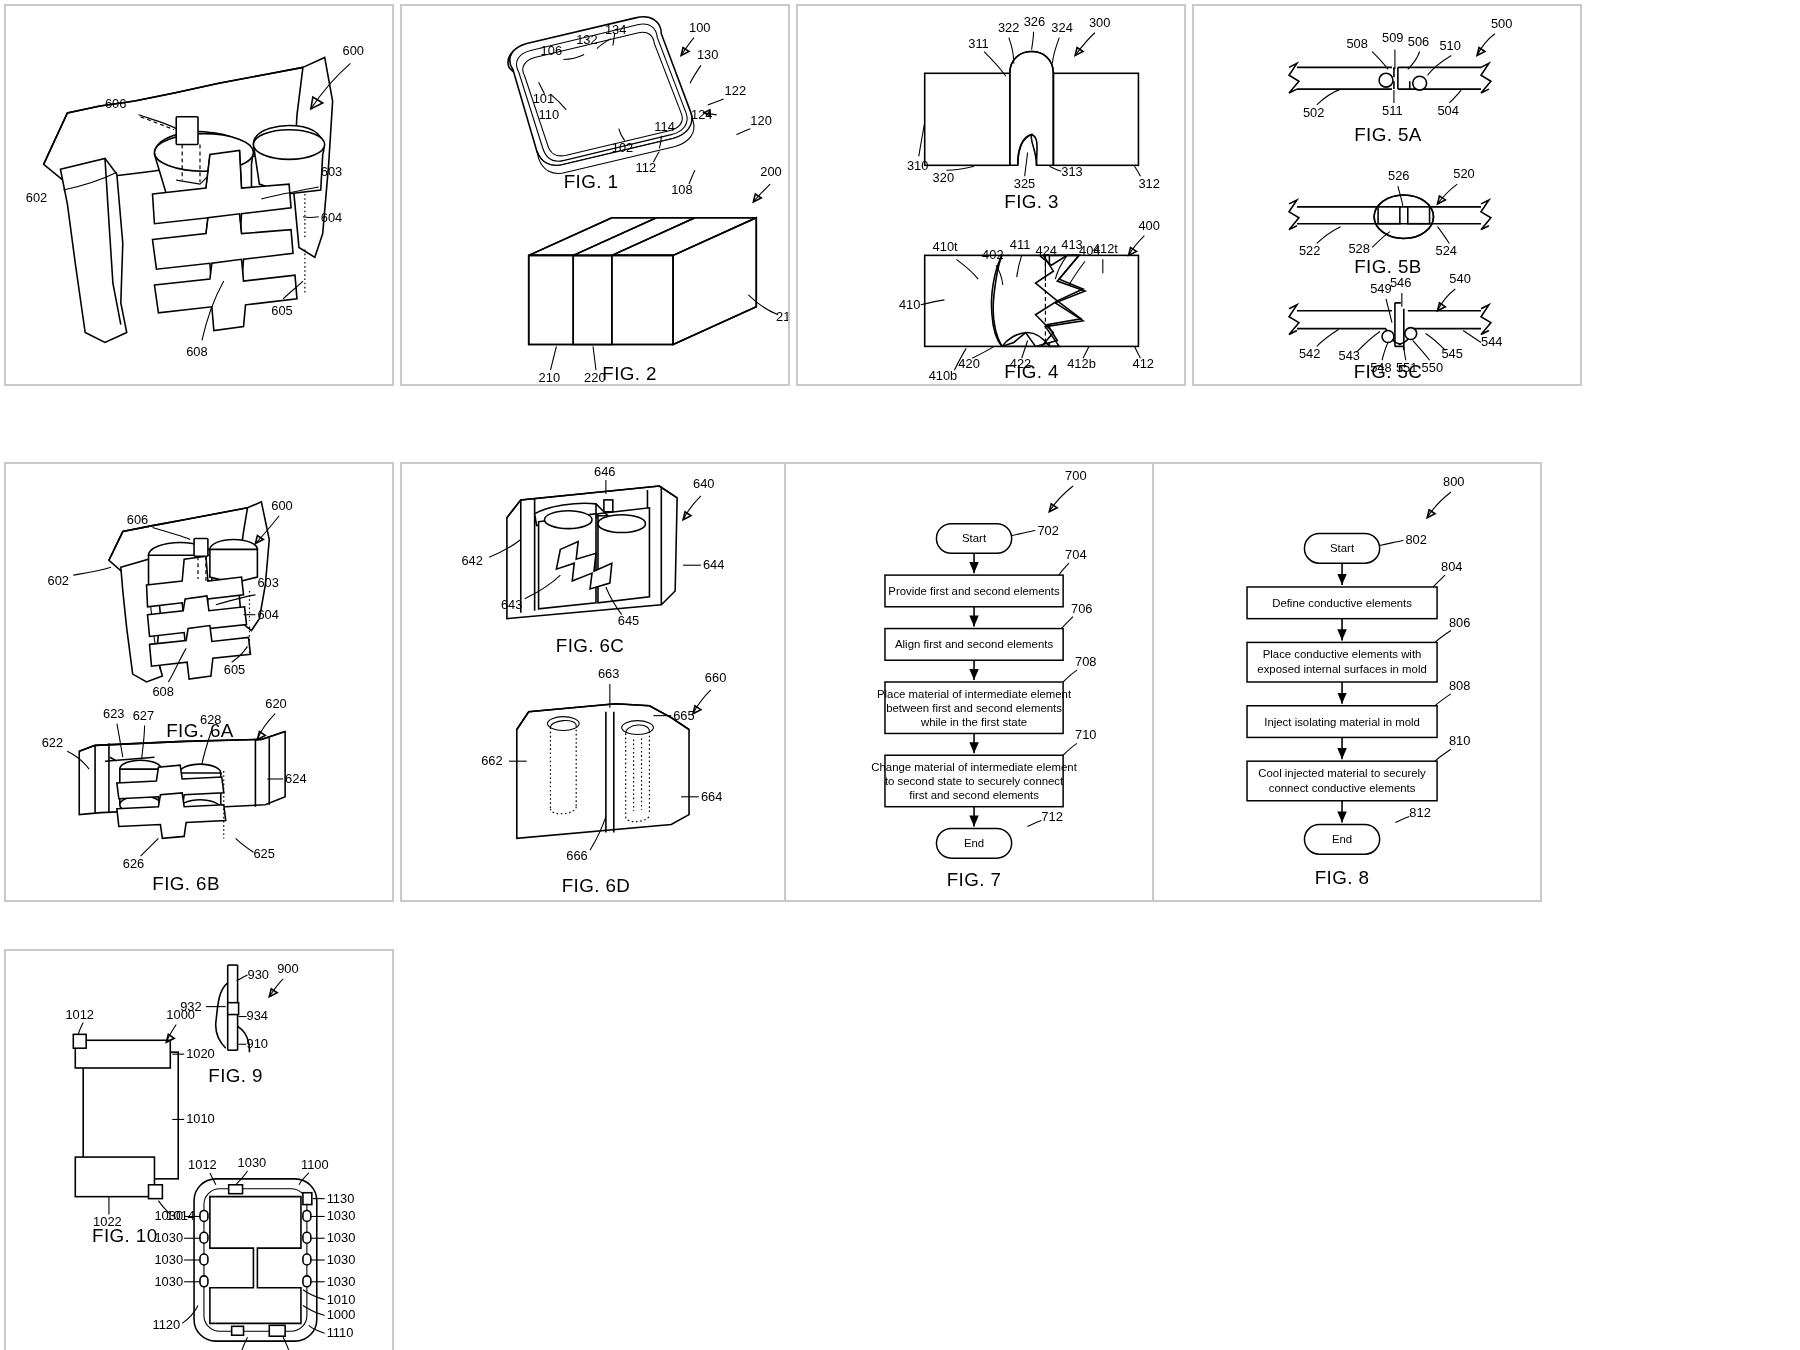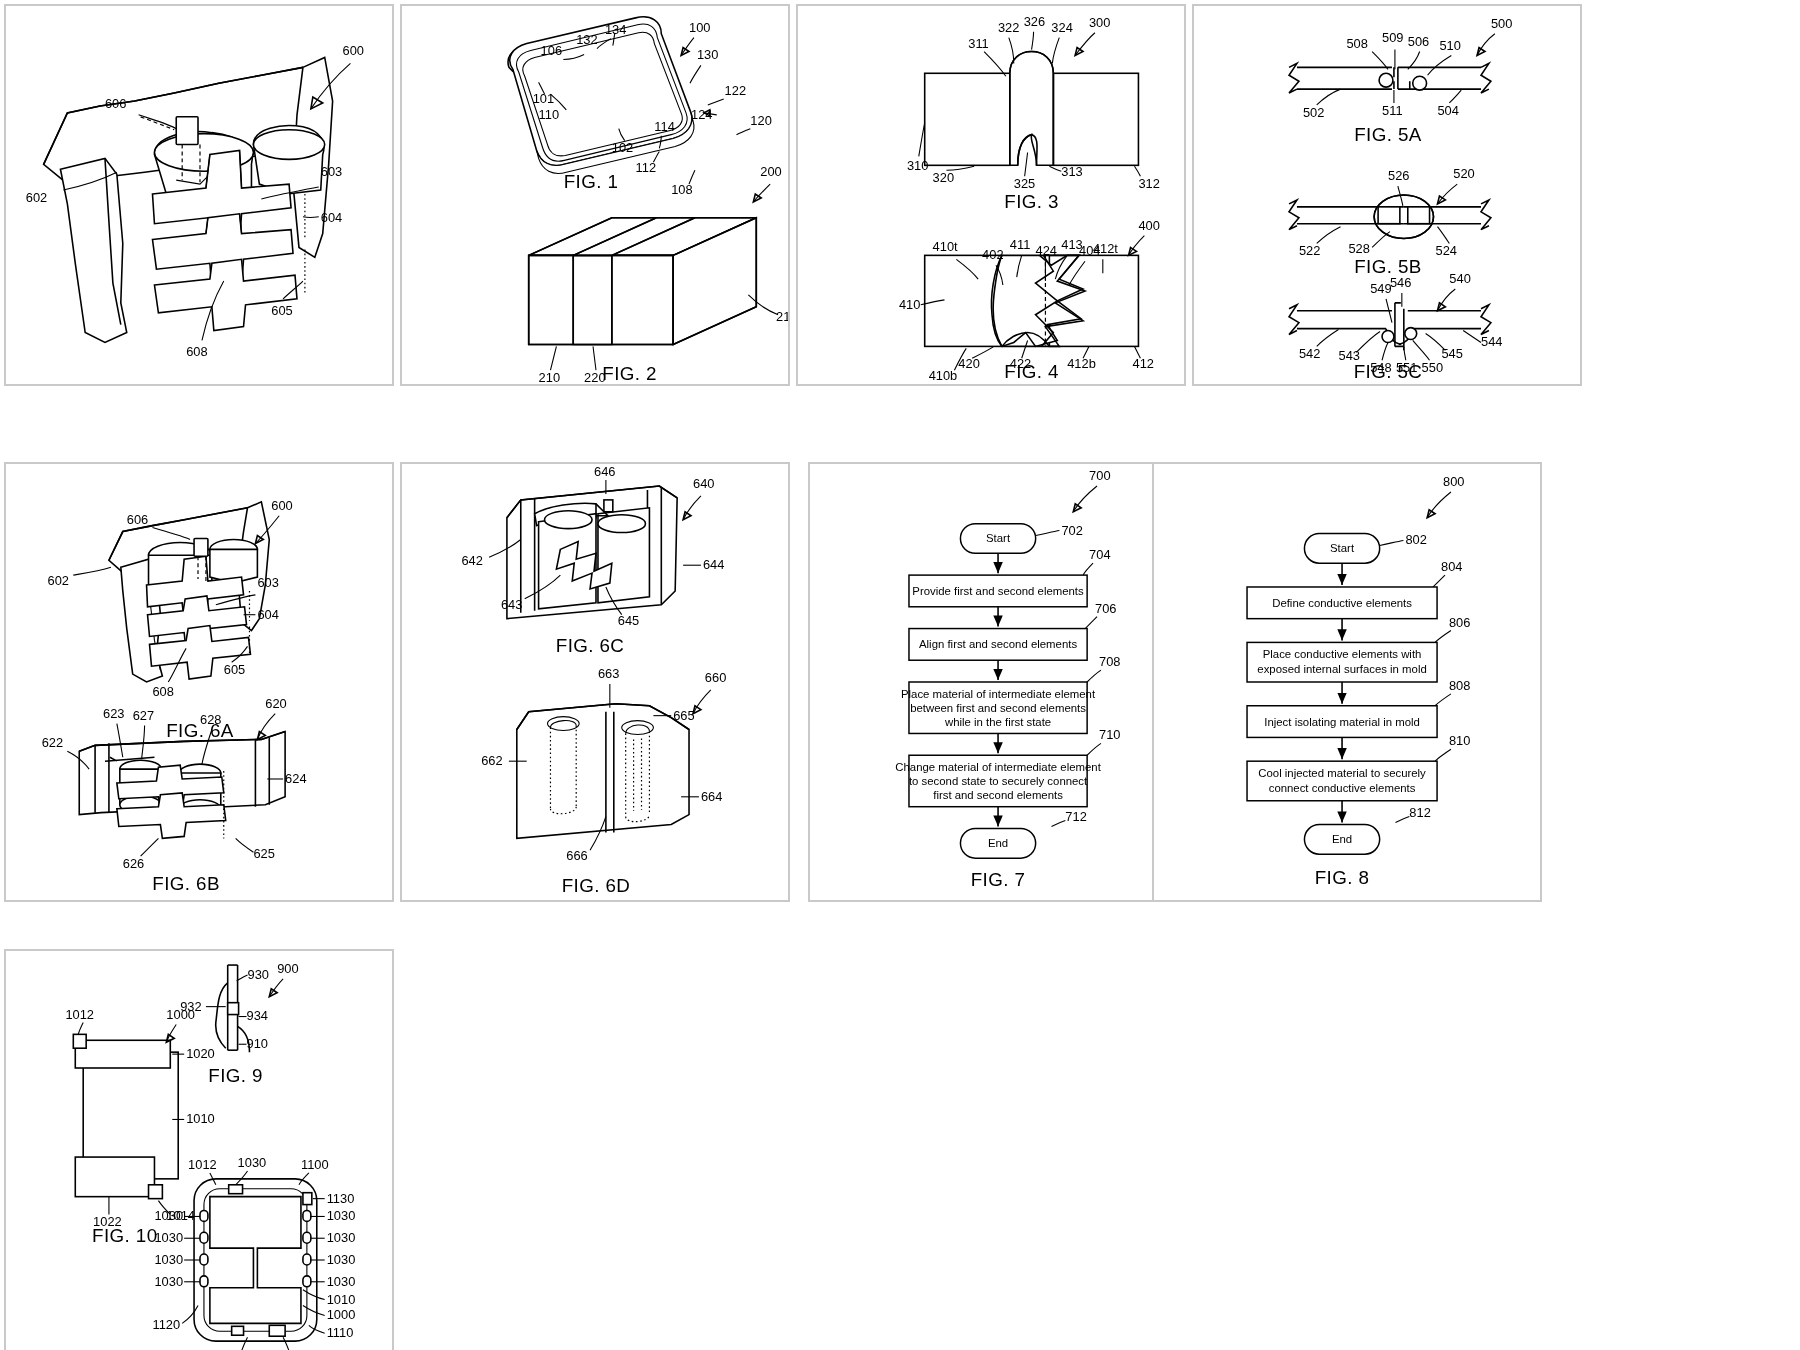--- a/index.html
+++ b/index.html
@@ -531,21 +531,21 @@
       <text class="ref" x="80" y="304">662</text>
       <path class="lead" d="M300,336 C294,336 288,336 282,336"></path>
       <text class="ref" x="302" y="340">664</text>
       <path class="lead" d="M190,390 C196,380 202,368 206,356"></path>
       <text class="ref" x="166" y="400">666</text>
       <text class="figlabel" x="196" y="432" text-anchor="middle">FIG. 6D</text>
     </g>
   </svg>
 </div>
 
-<div class="panel" style="left:808px;top:462px;width:390px;height:440px;">
+<div class="panel" style="left:784px;top:462px;width:390px;height:440px;">
   <svg viewBox="0 0 390 440">
     <defs>
       <marker id="ar7" markerWidth="9" markerHeight="9" refX="7" refY="3" orient="auto">
         <path d="M0,0 L7,3 L0,6 z" fill="#000"></path>
       </marker>
     </defs>
     <g>
 
       <path class="lead" d="M290,22 C280,30 272,38 266,48"></path>
       <path class="ln" d="M266,48 L268,40 L274,44 Z" fill="#000"></path>

